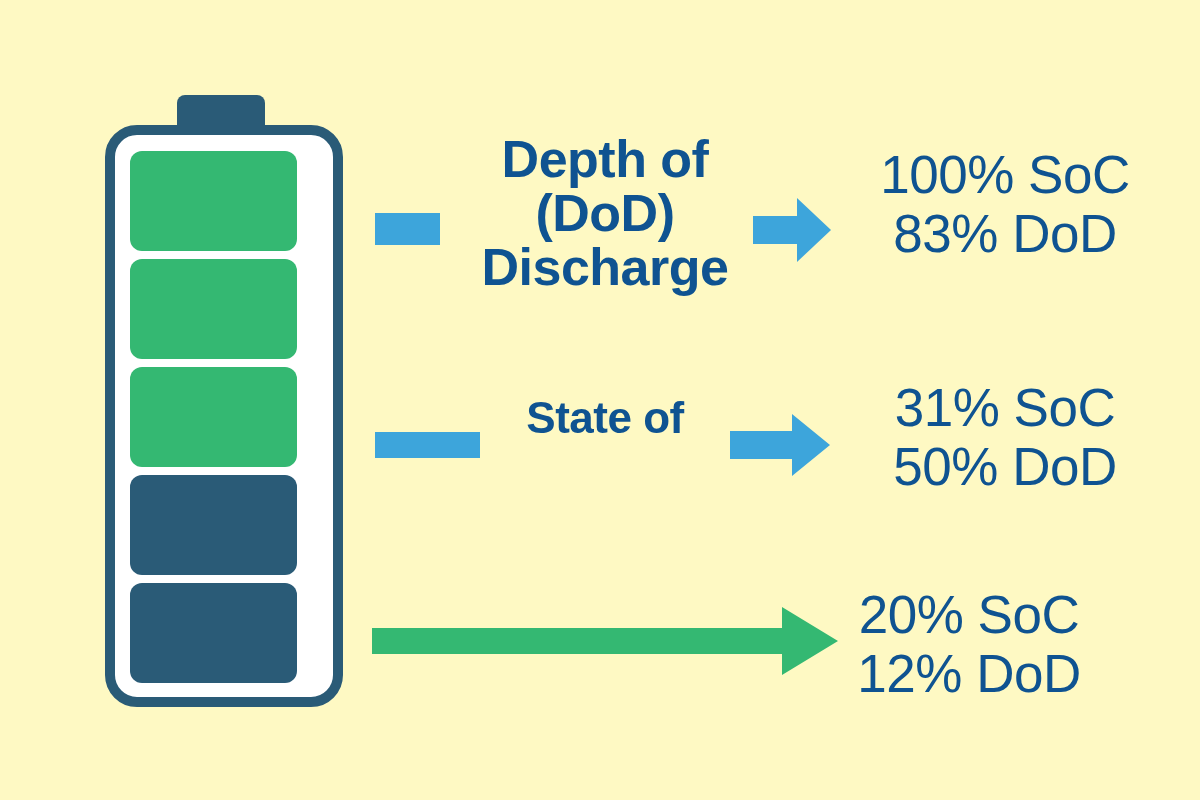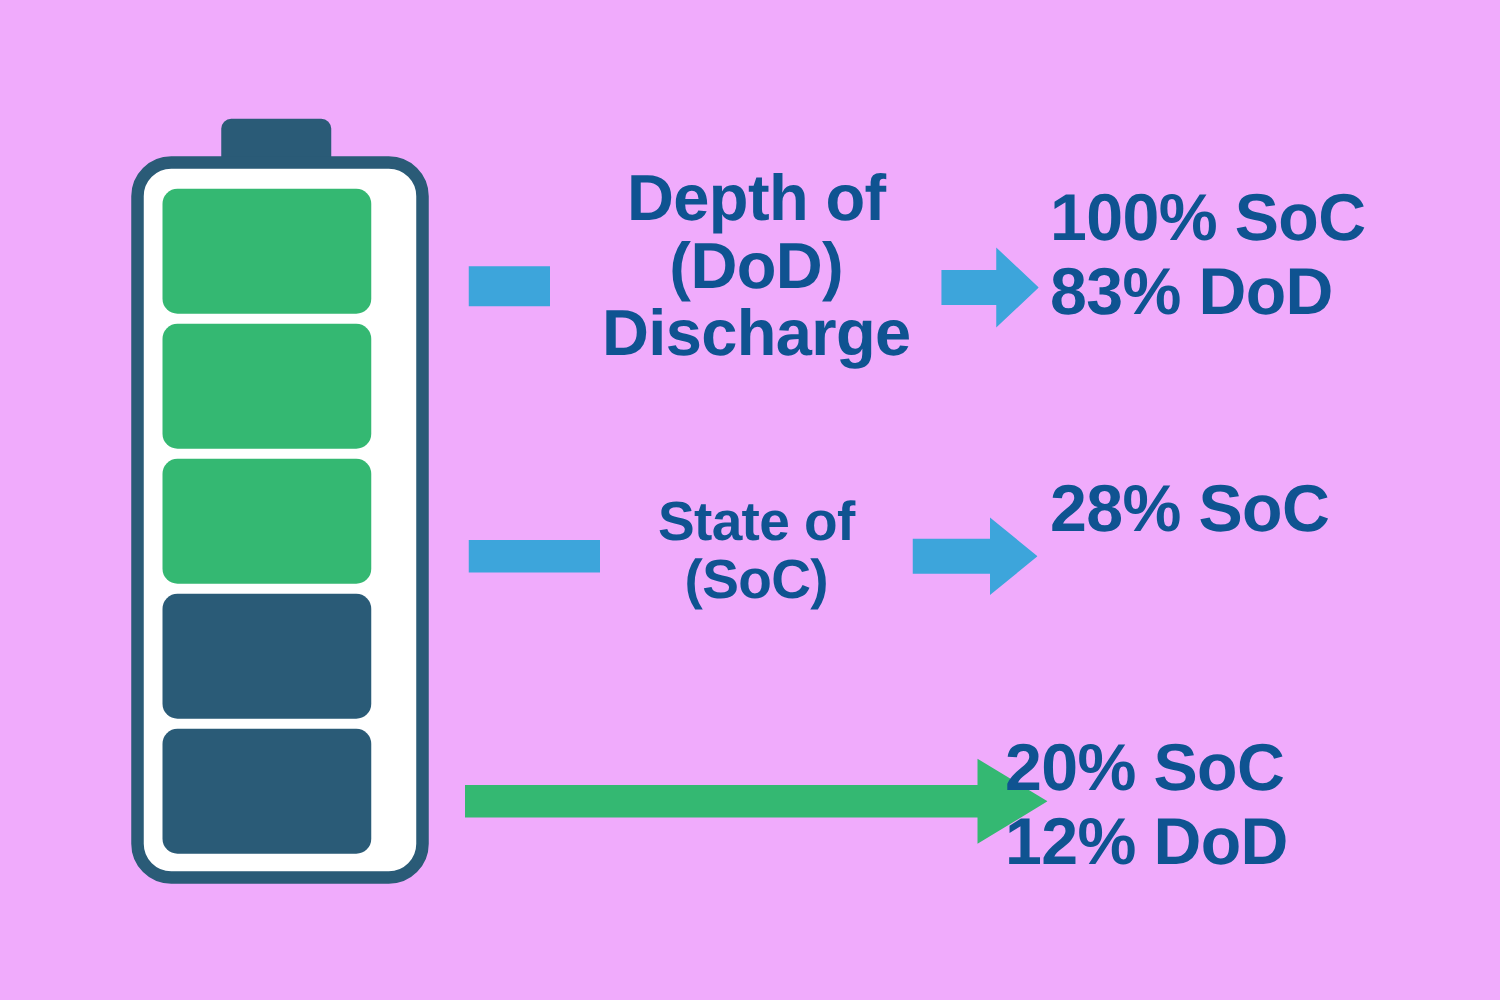--- a/index.html
+++ b/index.html
@@ -75,22 +75,23 @@
   .label-block {
     position: absolute;
     text-align: center;
     color: #0f5391;
     font-weight: bold;
     line-height: 1.04;
     letter-spacing: -0.5px;
   }
   .value-block {
     position: absolute;
+    text-align: center;
     color: #0f5391;
-    font-weight: bold;
+    font-weight: normal;
     line-height: 1.12;
     letter-spacing: -0.5px;
     font-size: 53px;
   }
 
   #dod-label {
     left: 455px;
     top: 132px;
     width: 300px;
     font-size: 52px;
@@ -128,21 +129,21 @@
   .arrow {
     position: absolute;
   }
   #dod-arrow { left: 753px; top: 196px; }
   #soc-arrow { left: 730px; top: 412px; }
   #bottom-arrow { left: 372px; top: 605px; }
 </style>
 </head>
 <body>
 
-<div id="infographic" style="background: #f0abfc;">
+<div id="infographic" style="background: #fef9c3;">
 
   <div class="battery">
     <div class="battery-terminal" style="background: rgb(42, 91, 119);"></div>
     <div class="battery-body" style="border-color: rgb(42, 91, 119);"></div>
     <div class="battery-inner">
       <div class="battery-segment seg-green" style="background: rgb(52, 184, 114);"></div>
       <div class="battery-segment seg-green" style="background: rgb(52, 184, 114);"></div>
       <div class="battery-segment seg-green" style="background: rgb(52, 184, 114);"></div>
       <div class="battery-segment seg-dark" style="background: rgb(42, 91, 119);"></div>
       <div class="battery-segment seg-dark" style="background: rgb(42, 91, 119);"></div>
@@ -163,29 +164,29 @@
 
   <div class="value-block" id="value-row-1">
     <div>100% SoC</div>
     <div>83% DoD</div>
   </div>
 
   <div class="connector-bar" id="soc-bar"></div>
 
   <div class="label-block" id="soc-label">
     <div>State of</div>
-    <div>(SoC)</div>
   </div>
 
   <svg class="arrow" id="soc-arrow" width="100" height="66" viewBox="0 0 100 66">
     <path d="M0 19 L62 19 L62 2 L100 33 L62 64 L62 47 L0 47 Z" fill="#3da5db"></path>
   </svg>
 
   <div class="value-block" id="value-row-2">
-    <div>28% SoC</div>
+    <div>31% SoC</div>
+    <div>50% DoD</div>
   </div>
 
   <svg class="arrow" id="bottom-arrow" width="466" height="72" viewBox="0 0 466 72">
     <path d="M0 23 L410 23 L410 2 L466 36 L410 70 L410 49 L0 49 Z" fill="#34b872"></path>
   </svg>
 
   <div class="value-block" id="value-row-3">
     <div>20% SoC</div>
     <div>12% DoD</div>
   </div>

